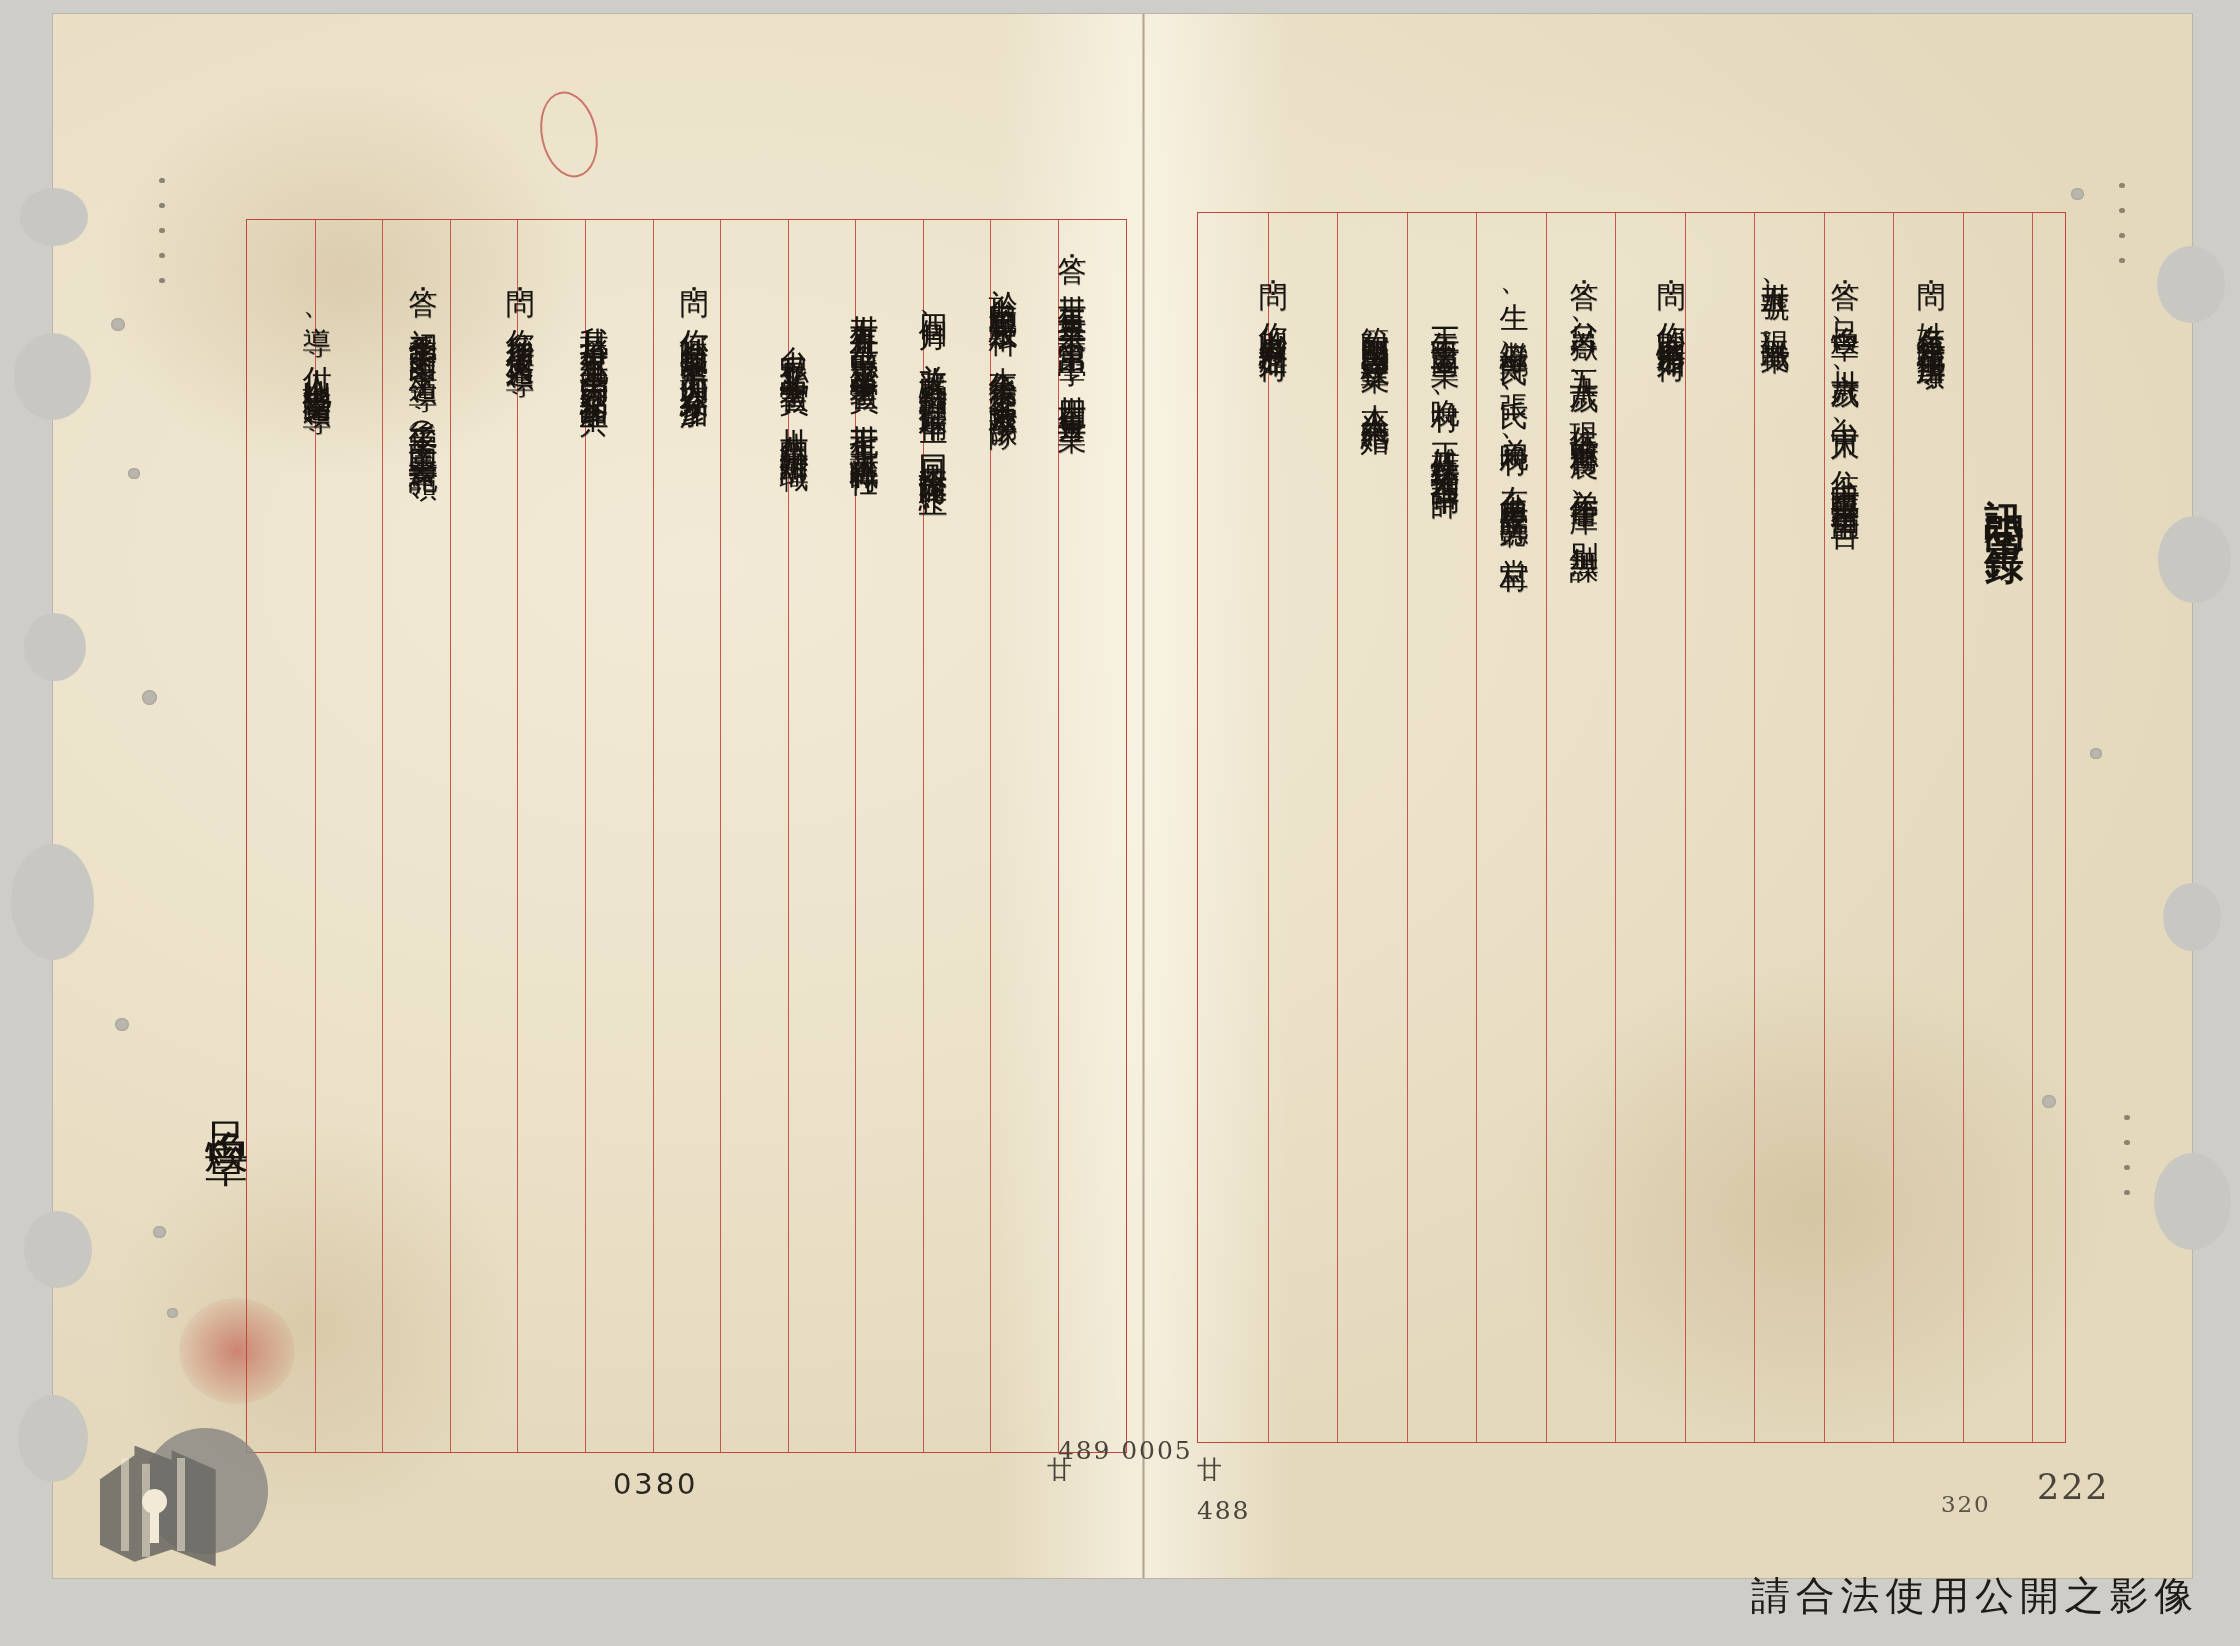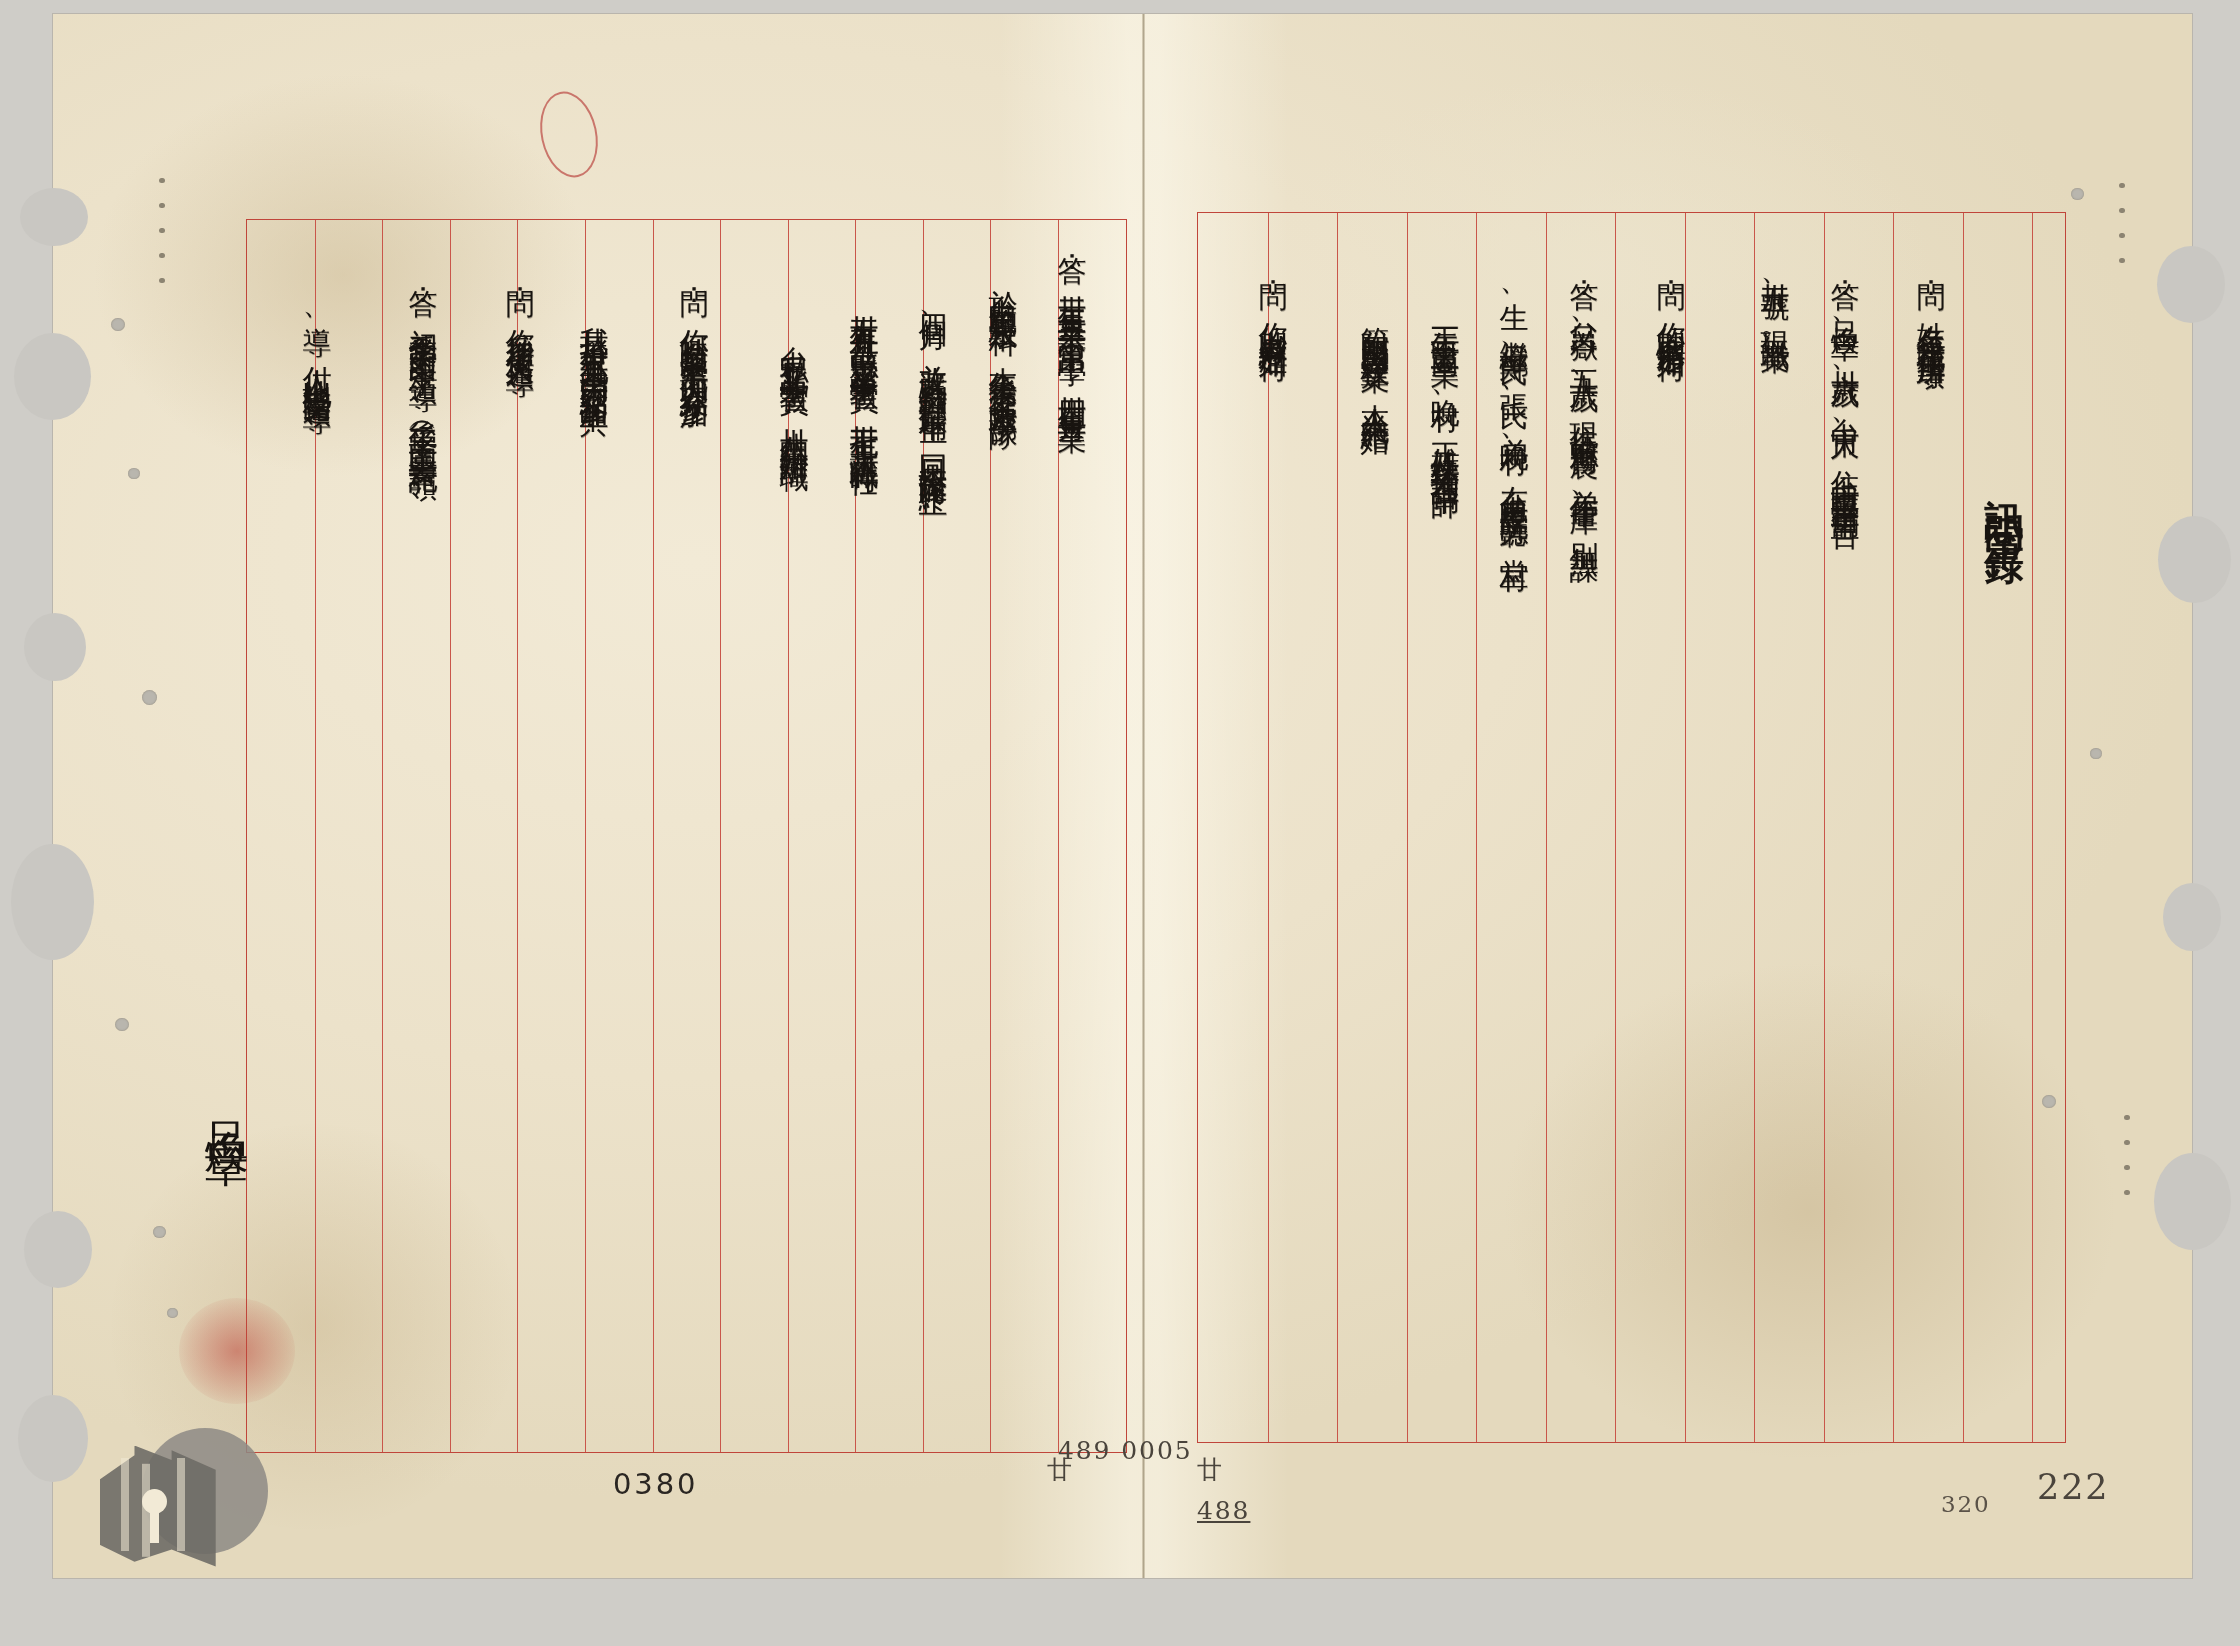--- a/index.html
+++ b/index.html
@@ -150,21 +150,21 @@
   .pencil {
     position: absolute;
     font-family: "DejaVu Serif", serif;
     color: #4a443c;
     font-size: 25px;
     letter-spacing: 1.9px;
   }
   .p-a { left: 994px; top: 1439px; }
   .p-b { left: 999px; top: 1422px; margin-left: 6px; }
   .p-c { left: 1144px; top: 1439px; }
-  .p-d { left: 1144px; top: 1482px; text-decoration: underline; }
+  .p-d { left: 1144px; top: 1482px; }
   .p-e { left: 1888px; top: 1477px; font-size: 23px; color: #5a5248;}
   .p-f { left: 1984px; top: 1453px; font-size: 35px; color: #4a443c;}
 
   
   .logo {
     position: absolute;
     left: 39px;
     top: 1405px;
     width: 179px;
     height: 169px;
@@ -353,15 +353,16 @@
 
     <div class="logo">
       <div class="circle"></div>
       <div class="books"></div>
       <div class="bars"></div>
       <div class="keyhole"></div>
     </div>
 
   </div>
 
+  <div class="notice">請合法使用公開之影像</div>
 
 </div>
 
 
 </body></html>

